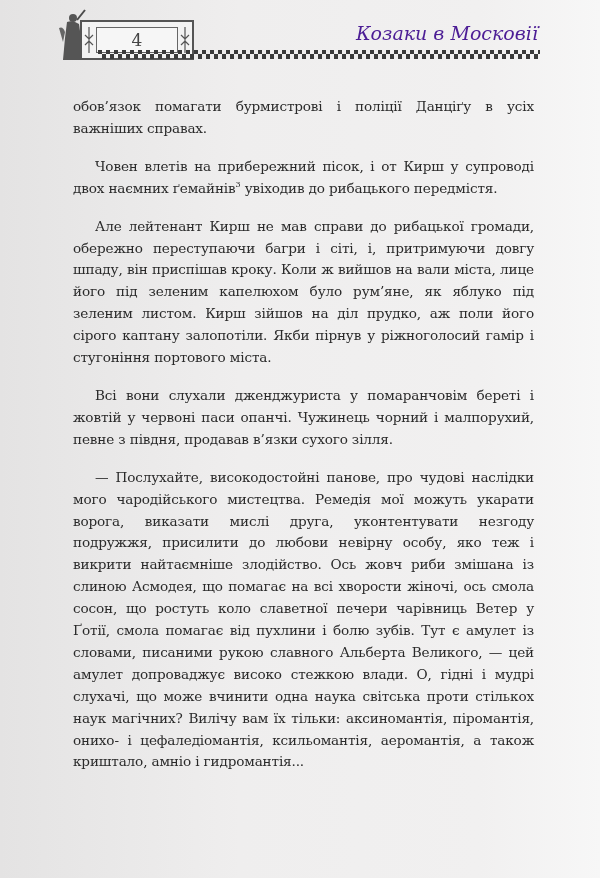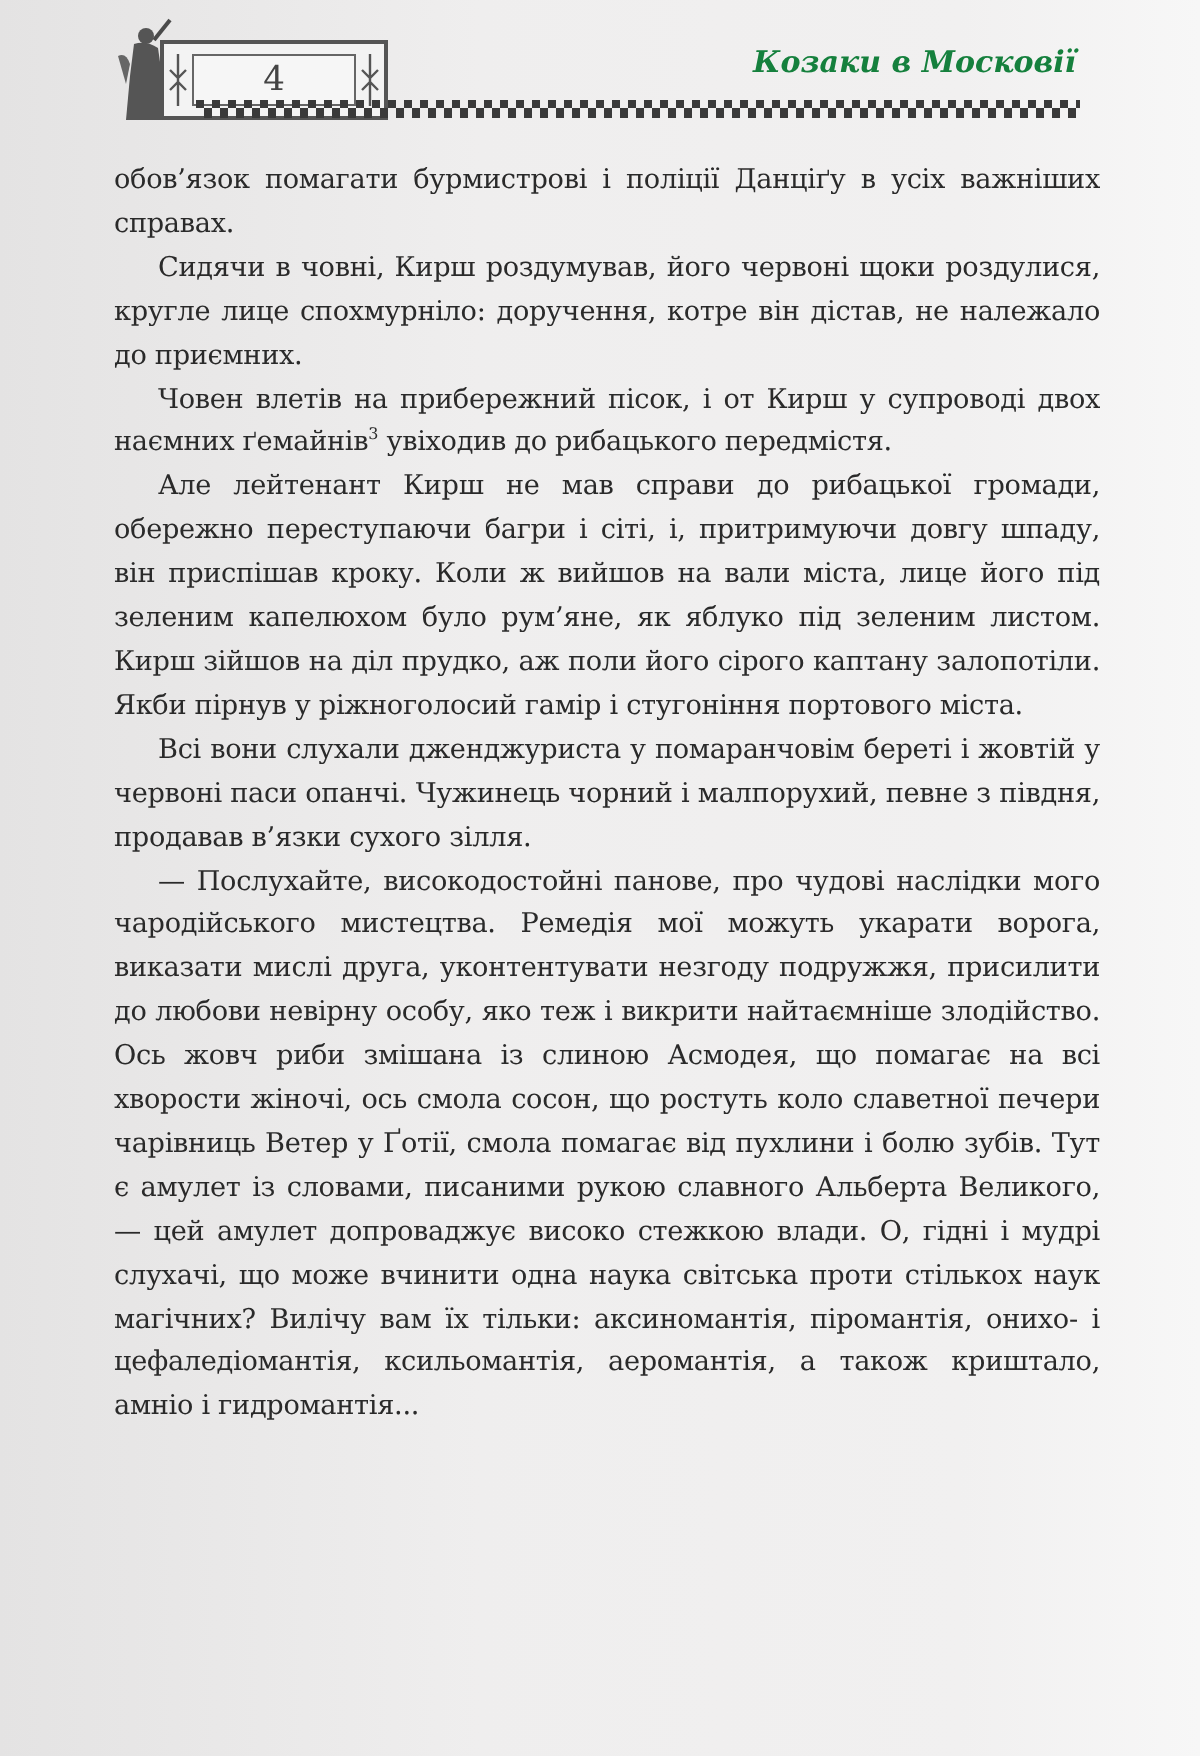--- a/index.html
+++ b/index.html
@@ -27,30 +27,29 @@
     .pagebox .orn.l { left: 2px; }
     .pagebox .orn.r { right: 2px; }
     .checker {
       position: absolute; left: 98px; top: 50px; width: 442px; height: 9px;
       background:
         repeating-linear-gradient(90deg, #3a3a3a 0 4px, transparent 4px 8px) top/100% 4px no-repeat,
         repeating-linear-gradient(90deg, transparent 0 4px, #3a3a3a 4px 8px) bottom/100% 5px no-repeat;
     }
     .running-title {
       position: absolute; right: 62px; top: 22px;
-      font-style: italic; font-size: 15px; color: #15803d;
+      font-style: italic; font-size: 19px; color: #4c1d95;
       font-family: "DejaVu Serif", serif;
-      font-weight: bold;
     }
     .body-text {
       position: absolute; left: 57px; top: 80px; width: 493px;
       font-size: 13.6px; line-height: 21.9px; text-align: justify;
       letter-spacing: -0.15px;
     }
-    .body-text p { margin: 0; text-indent: 22px; }
+    .body-text p { margin: 16px; text-indent: 22px; }
     .body-text p.cont { text-indent: 0; }
     sup { font-size: 8px; line-height: 0; }
   </style>
 </head>
 <body>
 
 <div class="header">
   <svg class="cossack" viewBox="0 0 40 54">
     <path d="M30 2 L22 12" stroke="#4a4a4a" stroke-width="2"></path>
     <circle cx="18" cy="10" r="4" fill="#555"></circle>
@@ -65,19 +64,18 @@
     <svg class="orn r" viewBox="0 0 10 30">
       <path d="M5 2 L5 28 M1 10 L5 14 L9 10 M1 20 L5 16 L9 20" stroke="#555" fill="none" stroke-width="1.2"></path>
     </svg>
   </div>
   <div class="checker"></div>
   <div class="running-title">Козаки в Московії</div>
 </div>
 
 <div class="body-text">
   <p class="cont">обов’язок помагати бурмистрові і поліції Данціґу в усіх важніших справах.</p>
-  <p>Сидячи в човні, Кирш роздумував, його червоні щоки роздулися, кругле лице спохмурніло: доручення, котре він дістав, не належало до приємних.</p>
   <p><span>Човен влетів на прибережний пісок, і от Кирш у супроводі двох наємних ґемайнів</span><sup>3</sup><span> увіходив до рибацького передмістя.</span></p>
   <p>Але лейтенант Кирш не мав справи до рибацької громади, обережно переступаючи багри і сіті, і, притримуючи довгу шпаду, він приспішав кроку. Коли ж вийшов на вали міста, лице його під зеленим капелюхом було рум’яне, як яблуко під зеленим листом. Кирш зійшов на діл прудко, аж поли його сірого каптану залопотіли. Якби пірнув у ріжноголосий гамір і стугоніння портового міста.</p>
   <p>Всі вони слухали дженджуриста у помаранчовім береті і жовтій у червоні паси опанчі. Чужинець чорний і малпорухий, певне з півдня, продавав в’язки сухого зілля.</p>
   <p>— Послухайте, високодостойні панове, про чудові наслідки мого чародійського мистецтва. Ремедія мої можуть укарати ворога, виказати мислі друга, уконтентувати незгоду подружжя, присилити до любови невірну особу, яко теж і викрити найтаємніше злодійство. Ось жовч риби змішана із слиною Асмодея, що помагає на всі хворости жіночі, ось смола сосон, що ростуть коло славетної печери чарівниць Ветер у Ґотії, смола помагає від пухлини і болю зубів. Тут є амулет із словами, писаними рукою славного Альберта Великого, — цей амулет допроваджує високо стежкою влади. О, гідні і мудрі слухачі, що може вчинити одна наука світська проти стількох наук магічних? Вилічу вам їх тільки: аксиномантія, піромантія, онихо- і цефаледіомантія, ксильомантія, аеромантія, а також криштало, амніо і гидромантія...</p>
 
 </div>
 
 </body></html>

